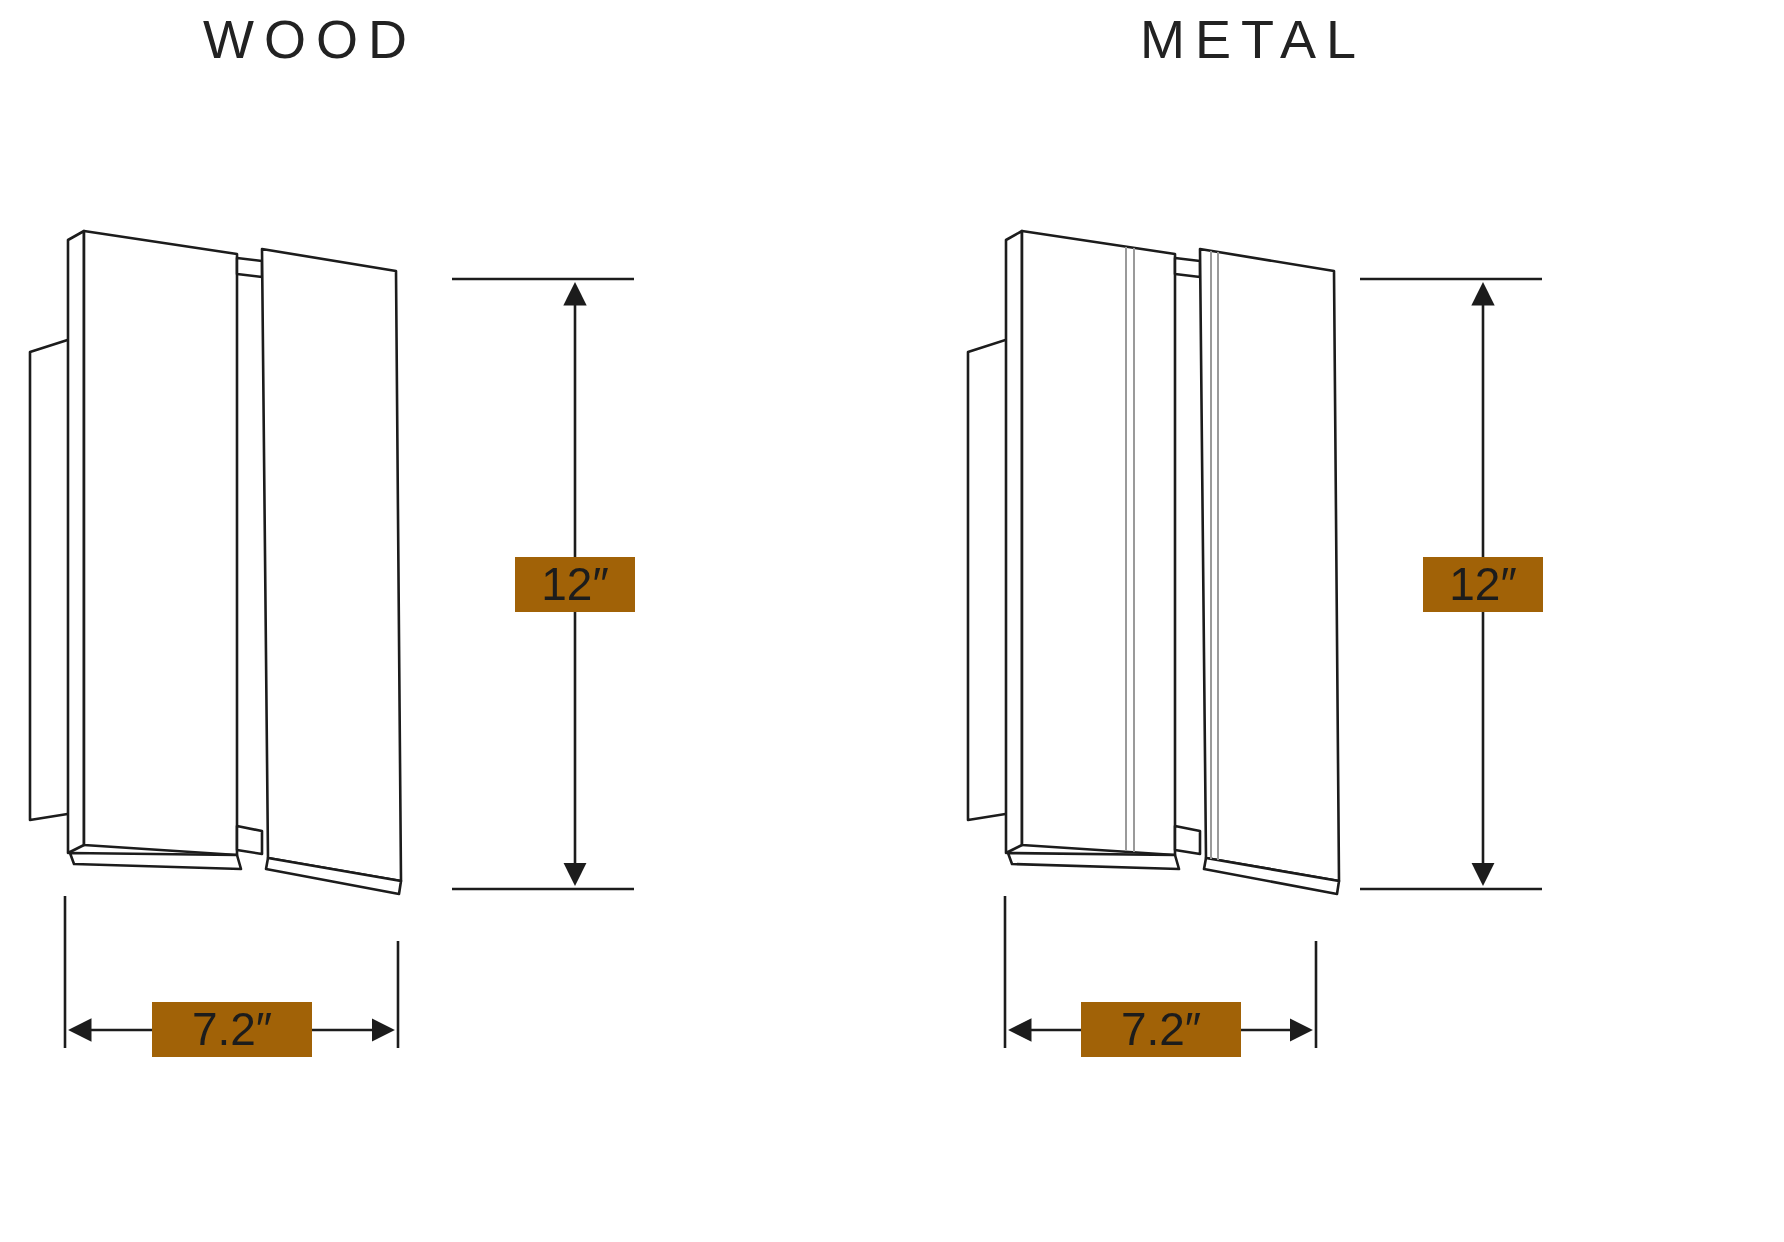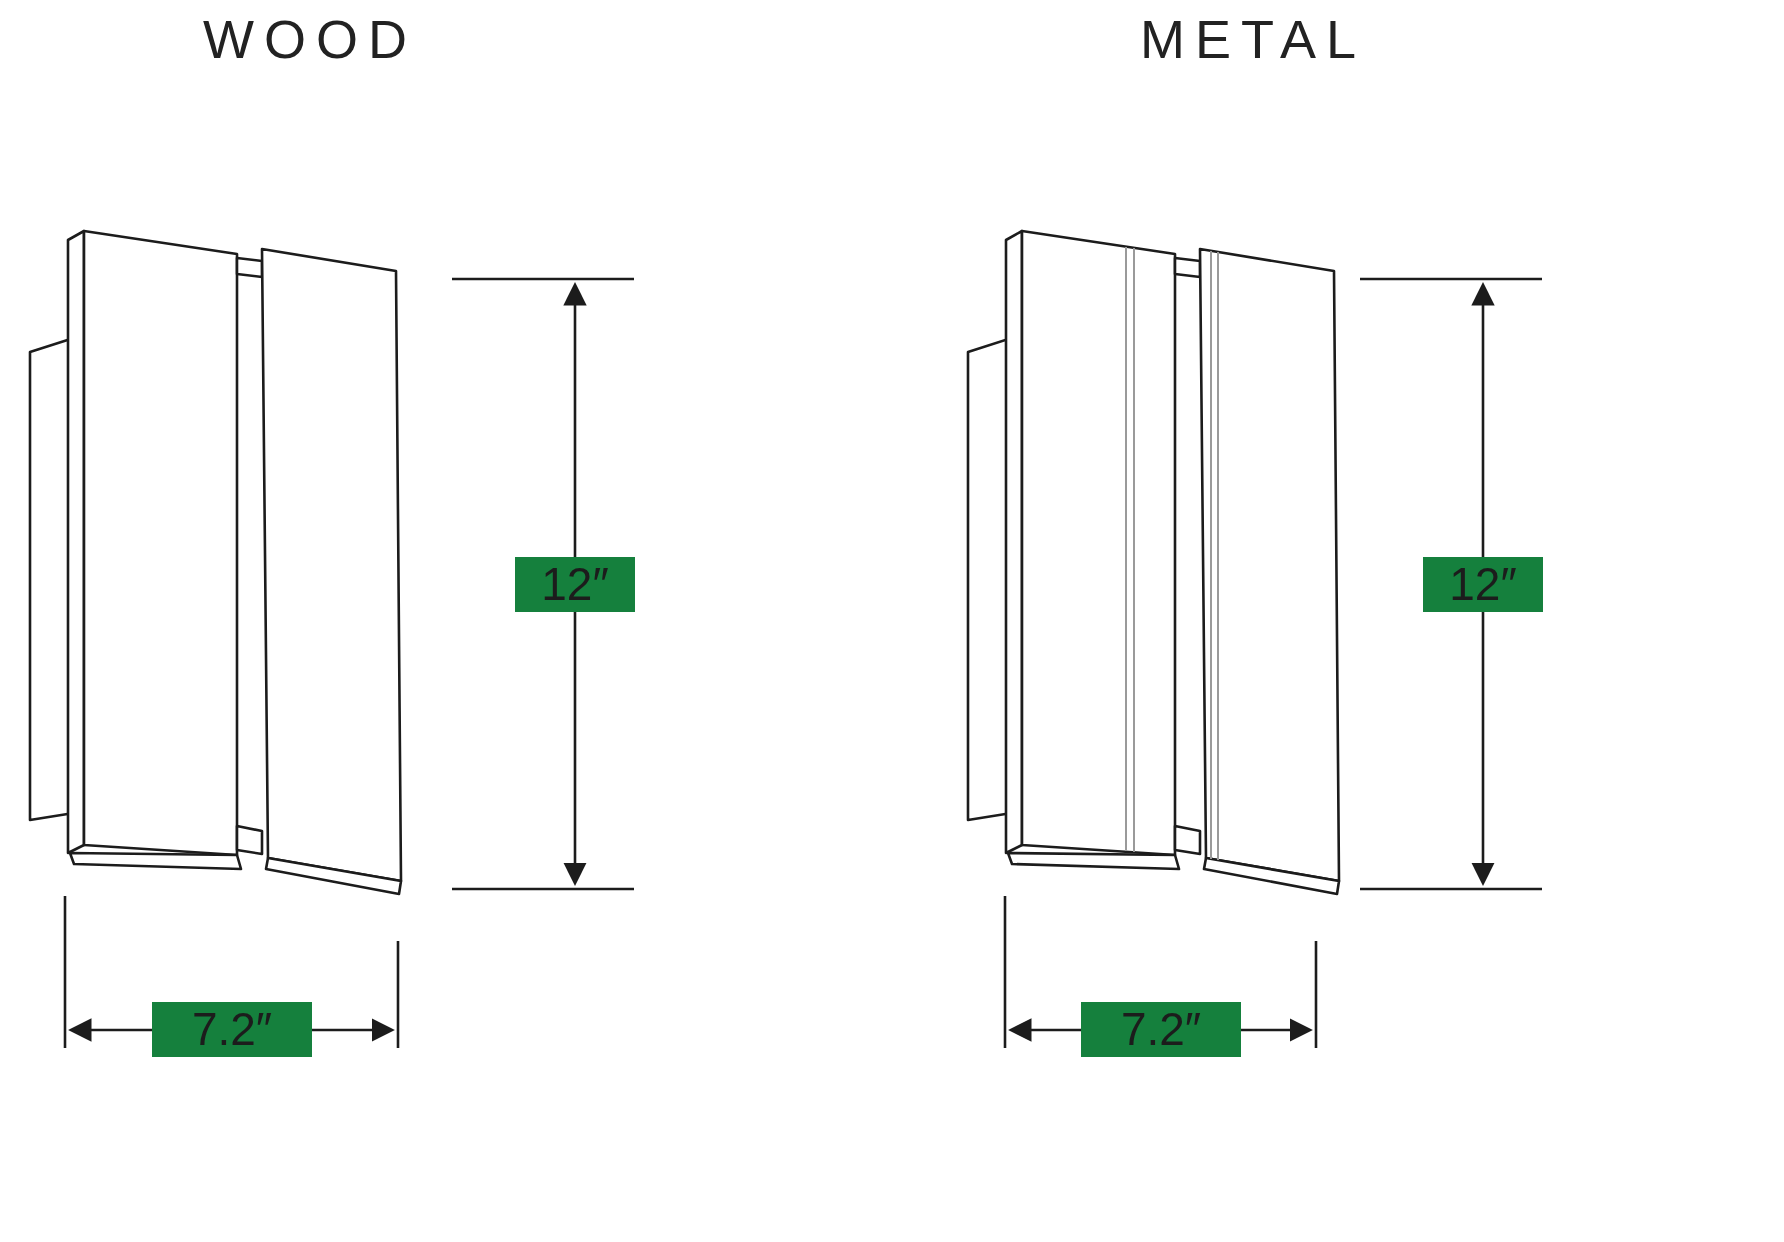--- a/index.html
+++ b/index.html
@@ -5,21 +5,21 @@
   html,body{margin:0;padding:0;background:#ffffff;}
   .canvas{
     position:relative;width:1784px;height:1242px;background:#ffffff;
     font-family:"Liberation Sans",sans-serif;color:#1c1c1c;overflow:hidden;
   }
   .title{
     position:absolute;top:8px;width:420px;text-align:center;
     font-size:54px;letter-spacing:10px;font-weight:400;color:#222222;
   }
   .dim-label{
-    position:absolute;background:#15803d;font-size:46px;color:#1c1c1c;
+    position:absolute;background:#a16207;font-size:46px;color:#1c1c1c;
     text-align:center;line-height:1.2;
   }
   svg.linework{position:absolute;left:0;top:0;}
 </style>
 </head>
 <body>
 
 <div class="canvas">
 
   <svg class="linework" width="1784" height="1242" viewBox="0 0 1784 1242">

